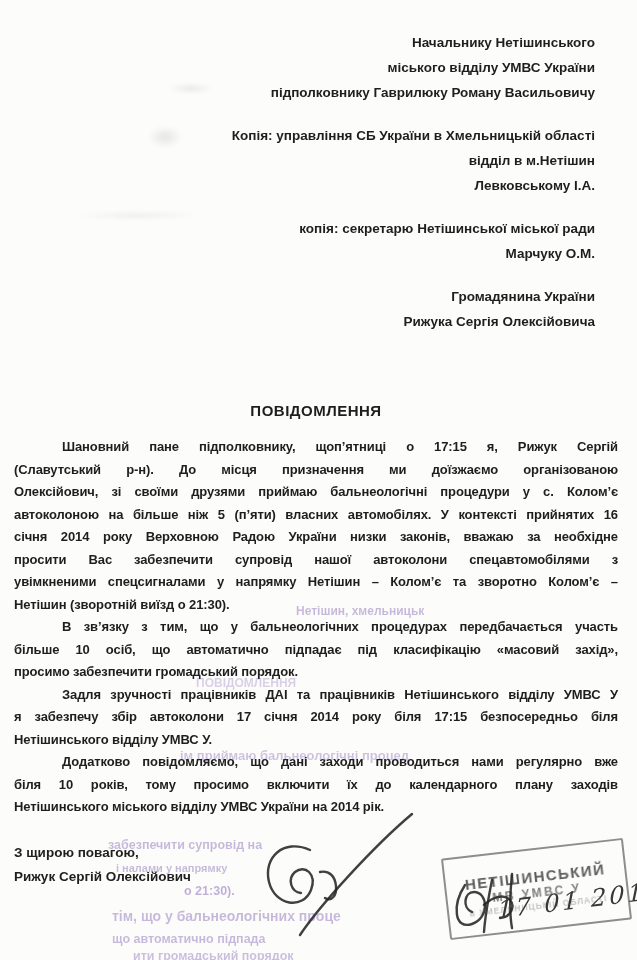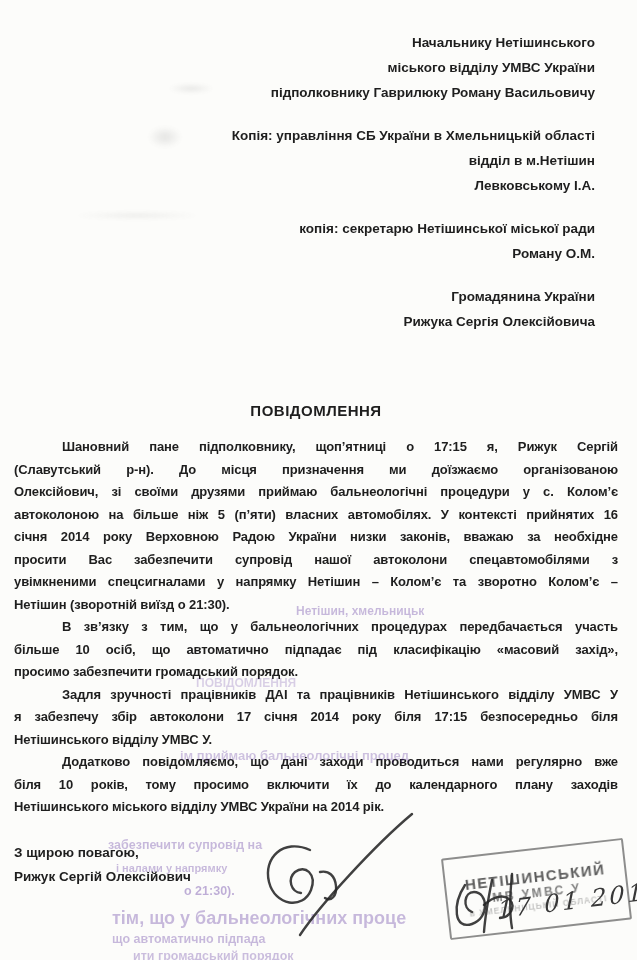--- a/index.html
+++ b/index.html
@@ -74,21 +74,21 @@
           <div class="addr-line">міського відділу УМВС України</div>
           <div class="addr-line">підполковнику Гаврилюку Роману Васильовичу</div>
         </div>
         <div class="addr-group">
           <div class="addr-line">Копія: управління СБ України в Хмельницькій області</div>
           <div class="addr-line">відділ в м.Нетішин</div>
           <div class="addr-line">Левковському І.А.</div>
         </div>
         <div class="addr-group">
           <div class="addr-line">копія: секретарю Нетішинської міської ради</div>
-          <div class="addr-line">Роману О.М.</div>
+          <div class="addr-line">Марчуку О.М.</div>
         </div>
         <div class="addr-group">
           <div class="addr-line">Громадянина України</div>
           <div class="addr-line">Рижука Сергія Олексійовича</div>
         </div>
       </div>
 
     <div class="title">ПОВІДОМЛЕННЯ</div>
 
     <div class="bodytext" id="document-body">
@@ -128,21 +128,21 @@
   <div id="artifacts">
       <div class="smudge" style="left: 168px; top: 84px; width: 46px; height: 9px; opacity: 0.18;"></div>
       <div class="smudge" style="left: 148px; top: 126px; width: 34px; height: 22px; opacity: 0.18;"></div>
       <div class="smudge" style="left: 72px; top: 212px; width: 130px; height: 7px; opacity: 0.14;"></div>
       <div class="ghost" style="left: 296px; top: 604px; font-size: 12px; opacity: 0.3;">Нетішин, хмельницьк</div>
       <div class="ghost" style="left: 196px; top: 676px; font-size: 12px; opacity: 0.2;">ПОВІДОМЛЕННЯ</div>
       <div class="ghost" style="left: 180px; top: 748px; font-size: 13px; opacity: 0.26;">ім приймаю бальнеологічні процед</div>
       <div class="ghost" style="left: 108px; top: 838px; font-size: 12.5px; opacity: 0.3;">забезпечити   супровід   на</div>
       <div class="ghost" style="left: 116px; top: 862px; font-size: 11px; opacity: 0.3;">і налами у напрямку</div>
       <div class="ghost" style="left: 184px; top: 884px; font-size: 12.5px; opacity: 0.35;">о 21:30).</div>
-      <div class="ghost" style="left: 112px; top: 908px; font-size: 18px; opacity: 0.3;">тім, що у бальнеологічних  проце</div>
+      <div class="ghost" style="left: 112px; top: 908px; font-size: 14px; opacity: 0.3;">тім, що у бальнеологічних  проце</div>
       <div class="ghost" style="left: 112px; top: 932px; font-size: 12.5px; opacity: 0.3;">що  автоматично  підпада</div>
       <div class="ghost" style="left: 133px; top: 949px; font-size: 12.5px; opacity: 0.28;">ити громадський порядок</div>
     </div>
 
   <div class="stamp">
     <div class="stamp-l1">НЕТІШИНСЬКИЙ</div>
     <div class="stamp-l2">МВ УМВС У</div>
     <div class="stamp-l3">в ХМЕЛЬНИЦЬКІЙ ОБЛАСТІ</div>
   </div>
 

